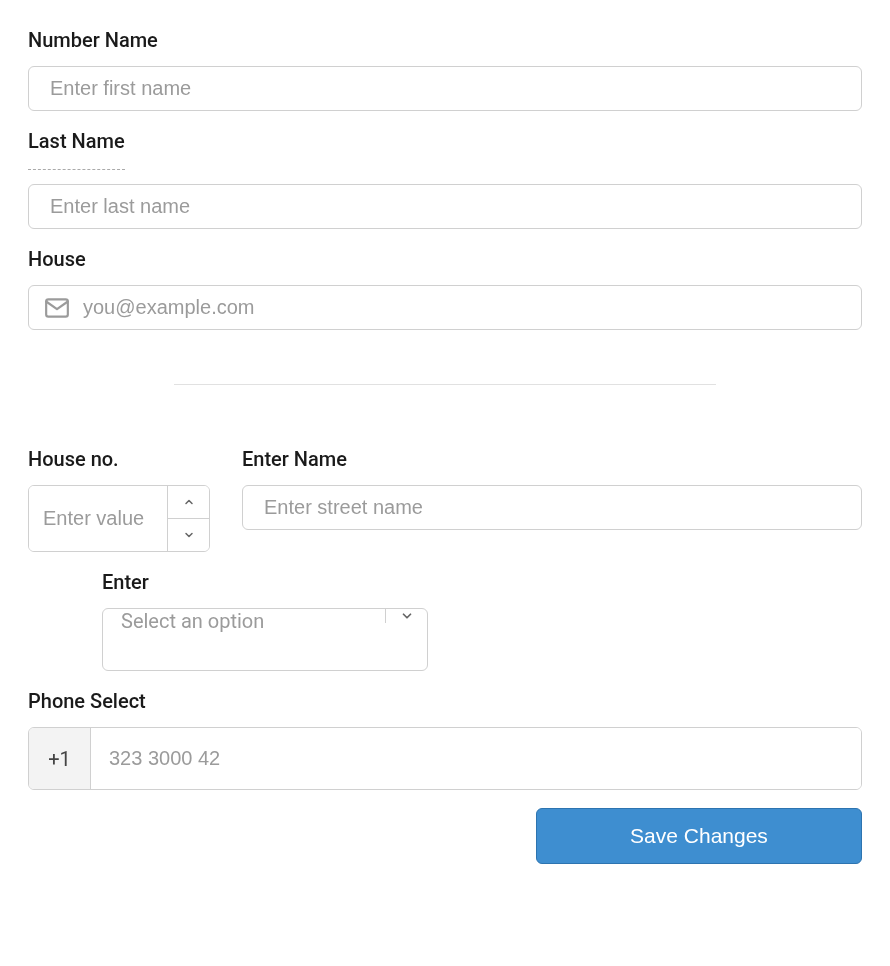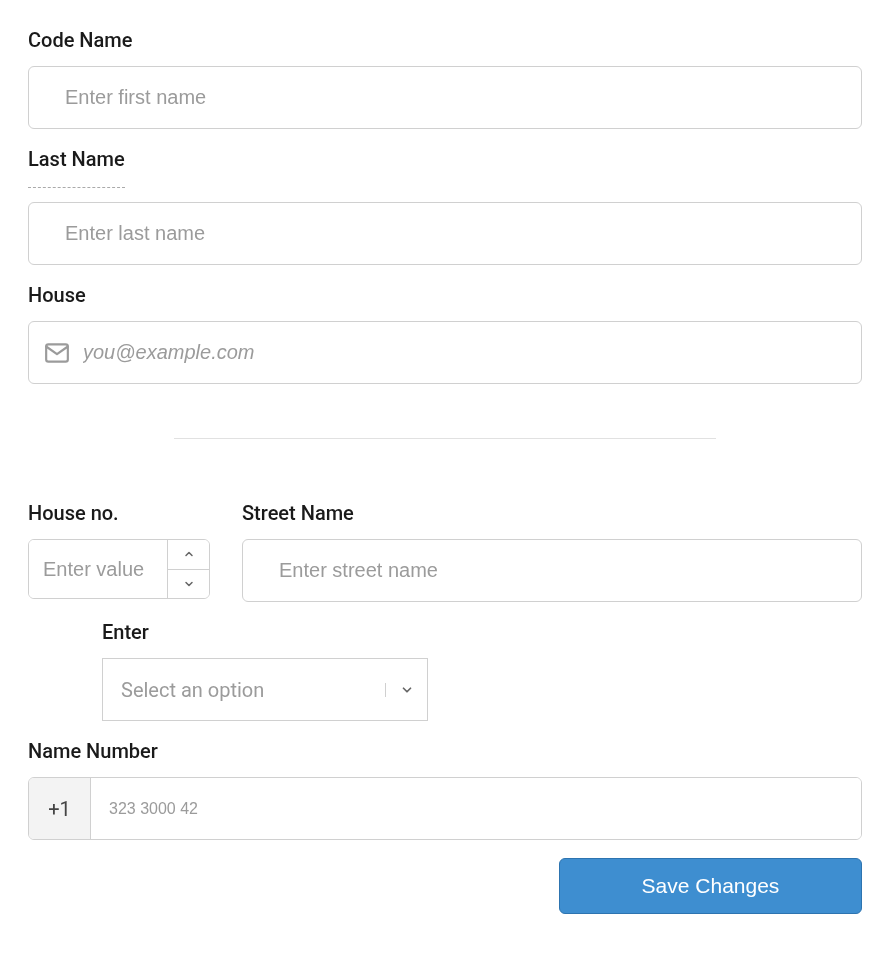--- a/index.html
+++ b/index.html
@@ -23,24 +23,24 @@
       color: #1a1a1a;
       display: inline-block;
       margin-bottom: 14px;
     }
     .label-dashed {
       border-bottom: 1px dashed #aaa;
       padding-bottom: 16px;
     }
     .input {
       width: 100%;
-      height: 63px;
-      border: 1px solid #d0d0d0;
-      border-radius: 6px;
-      padding: 0 36px;
+      height: 45px;
+      border: 1px solid #d0d0d0;
+      border-radius: 6px;
+      padding: 0 21px;
       font-size: 20px;
       color: #333;
       background: #fff;
       outline: none;
     }
     .input::placeholder {
       color: #9b9b9b;
     }
     .input-with-icon {
       position: relative;
@@ -50,21 +50,20 @@
     .input-with-icon .icon {
       position: absolute;
       left: 16px;
       display: flex;
       align-items: center;
       justify-content: center;
       pointer-events: none;
     }
     .input-with-icon .input {
       padding-left: 54px;
-      font-style: italic;
     }
     hr.divider {
       border: none;
       border-top: 1px solid #e1e1e1;
       margin: 54px 146px 62px 146px;
     }
     .row {
       display: flex;
       gap: 32px;
     }
@@ -80,21 +79,21 @@
     }
     .col-spacer {
       width: 42px;
     }
     .col-state {
       flex: 0 0 326px;
     }
     .number-input-wrap {
       display: flex;
       width: 100%;
-      height: 60px;
+      height: 67px;
       border: 1px solid #d0d0d0;
       border-radius: 6px;
       overflow: hidden;
       background: #fff;
     }
     .number-input-wrap .num-text {
       flex: 1;
       border: none;
       padding: 0 14px;
       font-size: 20px;
@@ -122,24 +121,24 @@
       padding: 0;
     }
     .spinner-btns button:first-child {
       border-bottom: 1px solid #d0d0d0;
     }
     .select-wrap {
       display: flex;
       width: 100%;
       height: 63px;
       border: 1px solid #d0d0d0;
-      border-radius: 0;
+      border-radius: 6px;
       background: #fff;
       overflow: hidden;
-      align-items: center;
+      align-items: flex-start;
       cursor: pointer;
     }
     .select-text {
       flex: 1;
       display: flex;
       align-items: center;
       padding: 0 18px;
       font-size: 20px;
       color: #9b9b9b;
     }
@@ -166,49 +165,49 @@
       display: flex;
       align-items: center;
       justify-content: center;
       font-size: 20px;
       color: #444;
     }
     .phone-wrap .phone-input {
       flex: 1;
       border: none;
       padding: 0 18px;
-      font-size: 16px;
+      font-size: 20px;
       color: #333;
       outline: none;
     }
     .phone-wrap .phone-input::placeholder {
       color: #9b9b9b;
     }
     .btn-primary {
       display: flex;
       align-items: center;
       justify-content: center;
       height: 56px;
-      width: 303px;
+      width: 326px;
       background: #3e8ed0;
       color: #ffffff;
       font-size: 21px;
       font-weight: 500;
       border: 1px solid #2d74b0;
       border-radius: 6px;
       cursor: pointer;
       margin-left: auto;
       margin-top: 16px;
     }
   </style>
 </head>
 <body>
 
 <div class="field-group">
-  <label class="label">Code Name</label>
+  <label class="label">Number Name</label>
   <input type="text" class="input" placeholder="Enter first name" style="">
 </div>
 
 <div class="field-group">
   <label class="label label-dashed">Last Name</label>
   <input type="text" class="input" placeholder="Enter last name" style="">
 </div>
 
 <div class="field-group">
   <label class="label">House</label>
@@ -238,41 +237,41 @@
         </button>
         <button type="button">
           <svg width="12" height="12" viewBox="0 0 24 24" fill="none" stroke="#666" stroke-width="3" stroke-linecap="round" stroke-linejoin="round">
               <polyline points="6 9 12 15 18 9"></polyline>
             </svg>
         </button>
       </div>
     </div>
   </div>
   <div class="col-street">
-    <label class="label">Street Name</label>
+    <label class="label">Enter Name</label>
     <input type="text" class="input" placeholder="Enter street name" style="">
   </div>
 </div>
 
 <div class="row field-group">
   <div class="col-spacer"></div>
   <div class="col-state">
     <label class="label">Enter</label>
     <div class="select-wrap">
       <div class="select-text">Select an option</div>
       <div class="select-caret">
         <svg width="14" height="14" viewBox="0 0 24 24" fill="none" stroke="#666" stroke-width="3" stroke-linecap="round" stroke-linejoin="round">
             <polyline points="6 9 12 15 18 9"></polyline>
           </svg>
       </div>
     </div>
   </div>
 </div>
 
 <div class="field-group">
-  <label class="label">Name Number</label>
+  <label class="label">Phone Select</label>
   <div class="phone-wrap">
     <div class="phone-prefix">+1</div>
     <input type="text" class="phone-input" placeholder="323 3000 42" style="">
   </div>
 </div>
 
 <button type="button" class="btn-primary">Save Changes</button>
 
 </body></html>

